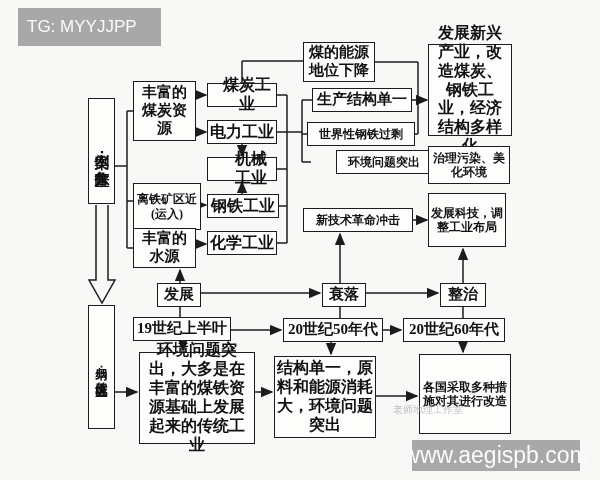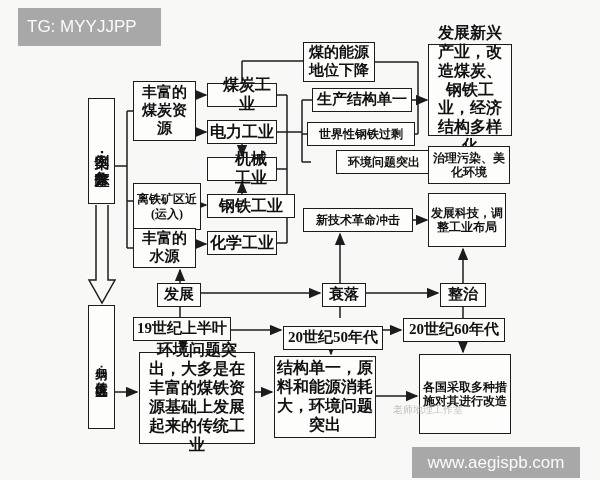--- a/index.html
+++ b/index.html
@@ -94,43 +94,43 @@
   </svg>
 
   <div class="node vert fs15" style="left:88px;top:98px;width:27px;height:106px;">案例：鲁尔区</div>
   <div class="node fs15" style="left:133px;top:81px;width:63px;height:60px;">丰富的煤炭资源</div>
   <div class="node fs14" style="left:133px;top:183px;width:68px;height:47px;">离铁矿区近(运入)</div>
   <div class="node fs15" style="left:133px;top:228px;width:63px;height:40px;">丰富的水源</div>
 
   <div class="node fs16" style="left:207px;top:83px;width:70px;height:24px;padding-left:12px;">煤炭工业</div>
   <div class="node fs16" style="left:207px;top:120px;width:70px;height:24px;">电力工业</div>
   <div class="node fs16" style="left:207px;top:157px;width:70px;height:24px;padding-left:20px;">机械工业</div>
-  <div class="node fs16" style="left:207px;top:194px;width:88px;height:24px;">钢铁工业</div>
+  <div class="node fs16" style="left:207px;top:194px;width:72px;height:24px;">钢铁工业</div>
   <div class="node fs16" style="left:207px;top:231px;width:70px;height:24px;">化学工业</div>
 
   <div class="node fs15" style="left:303px;top:42px;width:72px;height:40px;">煤的能源地位下降</div>
   <div class="node fs15" style="left:312px;top:88px;width:100px;height:24px;">生产结构单一</div>
   <div class="node fs14" style="left:307px;top:122px;width:108px;height:24px;">世界性钢铁过剩</div>
   <div class="node fs14" style="left:311px;top:150px;width:96px;height:24px;margin-left:25px;">环境问题突出</div>
   <div class="node fs14" style="left:303px;top:208px;width:110px;height:24px;">新技术革命冲击</div>
 
   <div class="node fs135" style="left:428px;top:44px;width:84px;height:92px;">发展新兴产业，改造煤炭、钢铁工业，经济结构多样化</div>
   <div class="node fs14" style="left:428px;top:146px;width:82px;height:38px;">治理污染、美化环境</div>
   <div class="node fs14" style="left:428px;top:193px;width:78px;height:54px;">发展科技，调整工业布局</div>
 
   <div class="node fs15" style="left:157px;top:283px;width:44px;height:24px;">发展</div>
   <div class="node fs15" style="left:322px;top:283px;width:44px;height:24px;">衰落</div>
   <div class="node fs15" style="left:440px;top:283px;width:46px;height:24px;">整治</div>
 
   <div class="node fs15" style="left:133px;top:317px;width:98px;height:24px;">19世纪上半叶</div>
-  <div class="node fs15" style="left:283px;top:318px;width:100px;height:24px;margin-top:8px;">20世纪50年代</div>
+  <div class="node fs15" style="left:283px;top:318px;width:100px;height:24px;">20世纪50年代</div>
   <div class="node fs15" style="left:403px;top:318px;width:102px;height:24px;">20世纪60年代</div>
 
   <div class="node vert fs14" style="left:88px;top:305px;width:27px;height:124px;">归纳：传统工业区</div>
   <div class="node fs135" style="left:139px;top:352px;width:116px;height:92px;">环境问题突出，大多是在丰富的煤铁资源基础上发展起来的传统工业</div>
   <div class="node fs135" style="left:274px;top:356px;width:102px;height:82px;">结构单一，原料和能源消耗大，环境问题突出</div>
   <div class="node fs14" style="left:419px;top:354px;width:92px;height:80px;">各国采取多种措施对其进行改造</div>
 
   <div class="wm" style="left:18px;top:8px;width:134px;height:38px;font-size:17px;padding-left:9px;">TG: MYYJJPP</div>
-  <div class="wm" style="left:412px;top:440px;width:168px;height:31px;font-size:17px;justify-content:center;margin-top:7px;">www.aegispb.com</div>
+  <div class="wm" style="left:412px;top:440px;width:168px;height:31px;font-size:23px;justify-content:center;">www.aegispb.com</div>
   <div class="wm-faint" style="left:393px;top:403px;">老师地理工作室</div>
 
 </div>
 
 </body></html>

